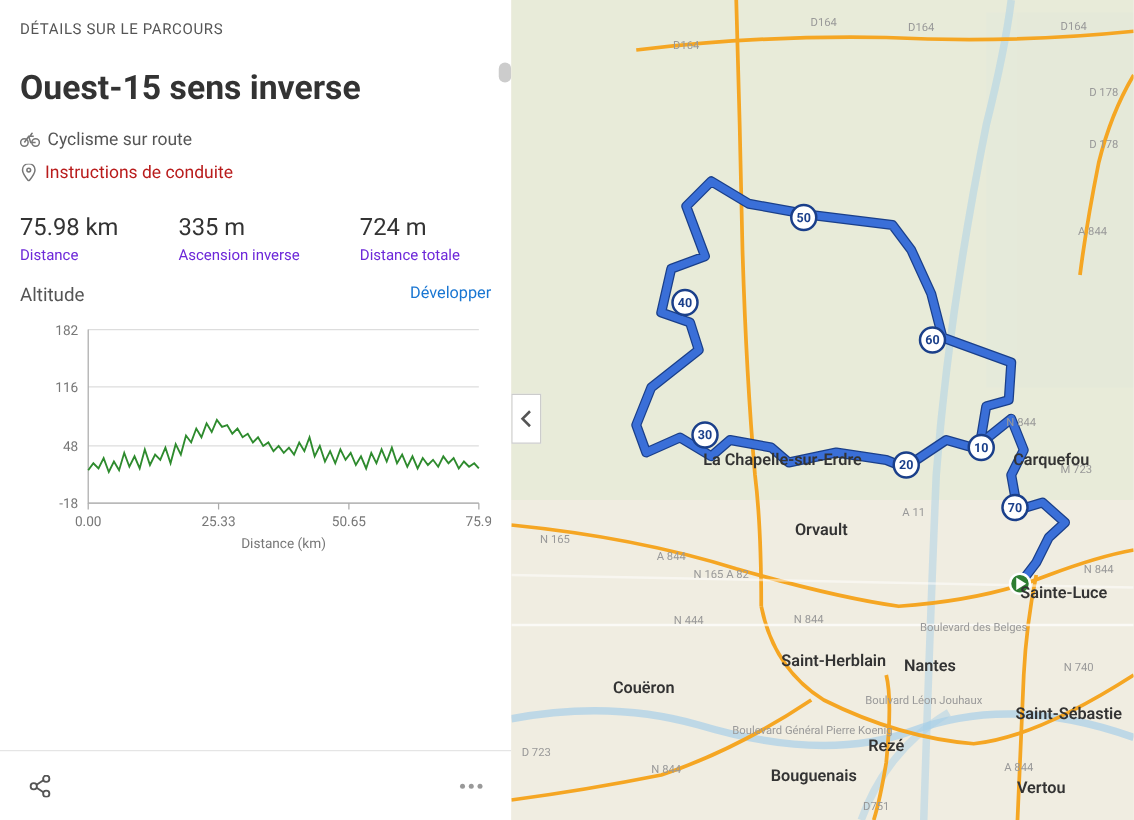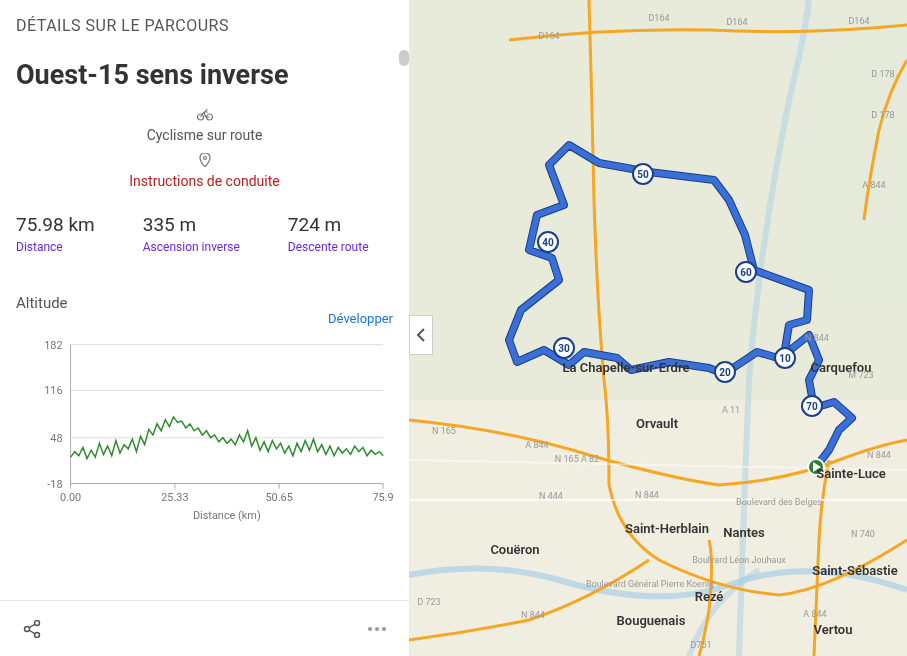--- a/index.html
+++ b/index.html
@@ -1,30 +1,30 @@
 <!DOCTYPE html>
 <html><head>
 <meta charset="utf-8">
 <style>
 * { margin: 0; padding: 0; box-sizing: border-box; }
 body { font-family: -apple-system, BlinkMacSystemFont, "Segoe UI", Roboto, Arial, sans-serif; width: 907px; height: 656px; overflow: hidden; display: flex; }
 .left-panel { width: 409px; height: 100%; background: #fff; display: flex; flex-direction: column; position: relative; }
 .panel-content { flex: 1; padding: 16px; overflow-y: auto; }
 .scrollbar-fake { position: absolute; right: 0; top: 50px; width: 10px; height: 16px; background: #ccc; border-radius: 5px; }
-.section-label { font-size: 16px; color: #555; letter-spacing: 0.5px; margin-bottom: 24px; }
+.section-label { font-size: 12px; color: #555; letter-spacing: 0.5px; margin-bottom: 24px; }
 .title { font-size: 27px; color: #333; font-weight: 700; margin-bottom: 18px; }
-.meta-row { display: flex; align-items: center; gap: 6px; margin-bottom: 10px; color: #555; font-size: 14px; flex-direction: column; }
+.meta-row { display: flex; align-items: center; gap: 6px; margin-bottom: 10px; color: #555; font-size: 14px; }
 .meta-row svg { flex-shrink: 0; }
 .link { color: #b91c1c; font-size: 14px; }
-.stats { display: flex; gap: 48px; margin-top: 24px; margin-bottom: 40px; }
+.stats { display: flex; gap: 48px; margin-top: 24px; margin-bottom: 16px; }
 .stat-value { font-size: 19px; color: #333; font-weight: 400; }
 .stat-label { font-size: 12px; color: #6d28d9; margin-top: 4px; }
 .altitude-header { display: flex; justify-content: space-between; align-items: flex-start; margin-bottom: 8px; }
 .altitude-title { font-size: 15px; color: #555; }
-.expand { font-size: 13px; color: #1976d2; cursor: pointer; margin-top: 17px; }
+.expand { font-size: 13px; color: #1976d2; cursor: pointer; }
 .chart { position: relative; height: 190px; }
 .chart svg { width: 100%; height: 100%; }
 .axis-label { font-size: 11px; fill: #777; }
 .footer { height: 56px; border-top: 1px solid #e5e5e5; display: flex; justify-content: space-between; align-items: center; padding: 0 16px; }
 .icon-btn { width: 32px; height: 32px; display: flex; align-items: center; justify-content: center; cursor: pointer; color: #555; }
 .map { flex: 1; position: relative; background: #f0ede1; overflow: hidden; }
 .collapse-btn { position: absolute; left: 0; top: 315px; width: 24px; height: 40px; background: #fff; border: 1px solid #ccc; display: flex; align-items: center; justify-content: center; cursor: pointer; z-index: 20; }
 .map-svg { width: 100%; height: 100%; position: absolute; }
 .route { fill: none; stroke: #3a6fd8; stroke-width: 6; stroke-linecap: round; stroke-linejoin: round; }
 .route-outline { fill: none; stroke: #1a3f8a; stroke-width: 8; stroke-linecap: round; stroke-linejoin: round; }
@@ -65,21 +65,21 @@
       <div>
         <div class="stat-value">75.98 km</div>
         <div class="stat-label">Distance</div>
       </div>
       <div>
         <div class="stat-value">335 m</div>
         <div class="stat-label">Ascension inverse</div>
       </div>
       <div>
         <div class="stat-value">724 m</div>
-        <div class="stat-label">Descente route</div>
+        <div class="stat-label">Distance totale</div>
       </div>
     </div>
     <div class="altitude-header">
       <div class="altitude-title">Altitude</div>
       <div class="expand">Développer</div>
     </div>
     <div class="chart">
       <svg viewBox="0 0 380 190" id="elev-svg">
           <line x1="55" x2="370" y1="150" y2="150" stroke="#ddd" stroke-width="1"></line>
           <text x="47" y="154" text-anchor="end" class="axis-label">-18</text>

